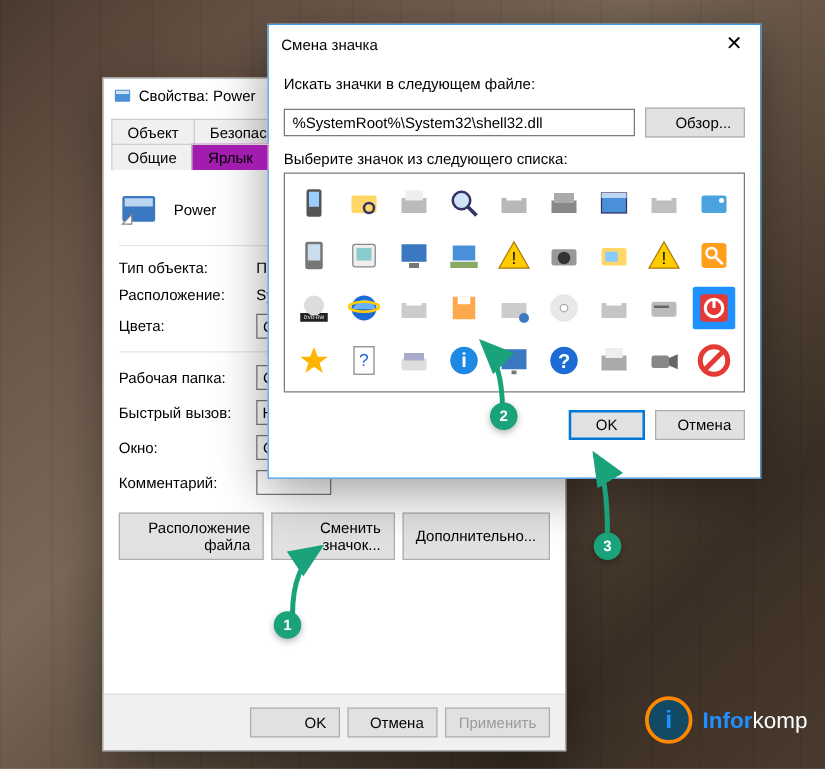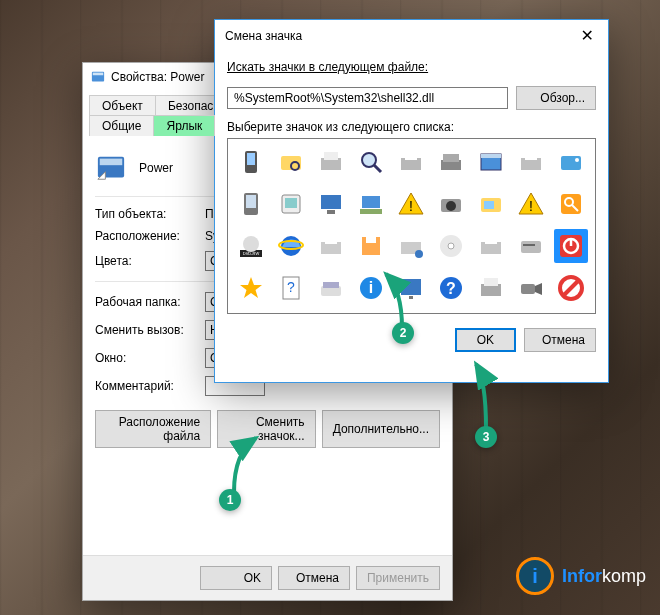--- a/index.html
+++ b/index.html
@@ -45,21 +45,21 @@
   .tab {
     padding: 3px 12px;
     border: 1px solid #ccc;
     border-bottom: none;
     background: #f0f0f0;
     font-size: 12px;
     margin-right: -1px;
     position: relative;
   }
   .tab.active {
-    background: #86efac;
+    background: #a21caf;
     z-index: 2;
   }
   .tabs-stack { padding: 4px 6px 0 6px; }
   .tabs-row2 { margin-top: -1px; }
   .props-content {
     padding: 10px 12px 8px 12px;
   }
   .short-header {
     display: flex;
     align-items: center;
@@ -255,21 +255,21 @@
     <div class="field-row">
       <div class="label">Цвета:</div>
       <input value="C:\Windows\System32\shutdown.exe" style="">
     </div>
     <div class="hr"></div>
     <div class="field-row">
       <div class="label">Рабочая папка:</div>
       <input value="C:\Windows\System32" style="">
     </div>
     <div class="field-row">
-      <div class="label">Сменить вызов:</div>
+      <div class="label">Быстрый вызов:</div>
       <input value="Нет" style="">
     </div>
     <div class="field-row">
       <div class="label">Окно:</div>
       <input value="Обычный размер окна" style="">
     </div>
     <div class="field-row">
       <div class="label">Комментарий:</div>
       <input value="" style="">
     </div>
@@ -287,21 +287,21 @@
     <button class="win-btn disabled">Применить</button>
   </div>
 </div>
 
 <div id="changeicon" class="window">
   <div class="titlebar">
     <span>Смена значка</span>
     <span class="close">✕</span>
   </div>
   <div class="body">
-    <div style="margin-bottom:12px;text-decoration:underline;">Искать значки в следующем файле:</div>
+    <div style="margin-bottom:12px;">Искать значки в следующем файле:</div>
     <div class="path-row">
       <input value="%SystemRoot%\System32\shell32.dll" style="">
       <button class="win-btn" style="min-width:80px">Обзор...</button>
     </div>
     <div style="margin-bottom:4px;">Выберите значок из следующего списка:</div>
     <div class="icon-list" id="iconlist">
       <div class="icon-strip" id="iconstrip">
           <div class="icn">
             <svg viewBox="0 0 28 28">
               <rect x="8" y="3" width="12" height="22" rx="2" fill="#555"></rect>

